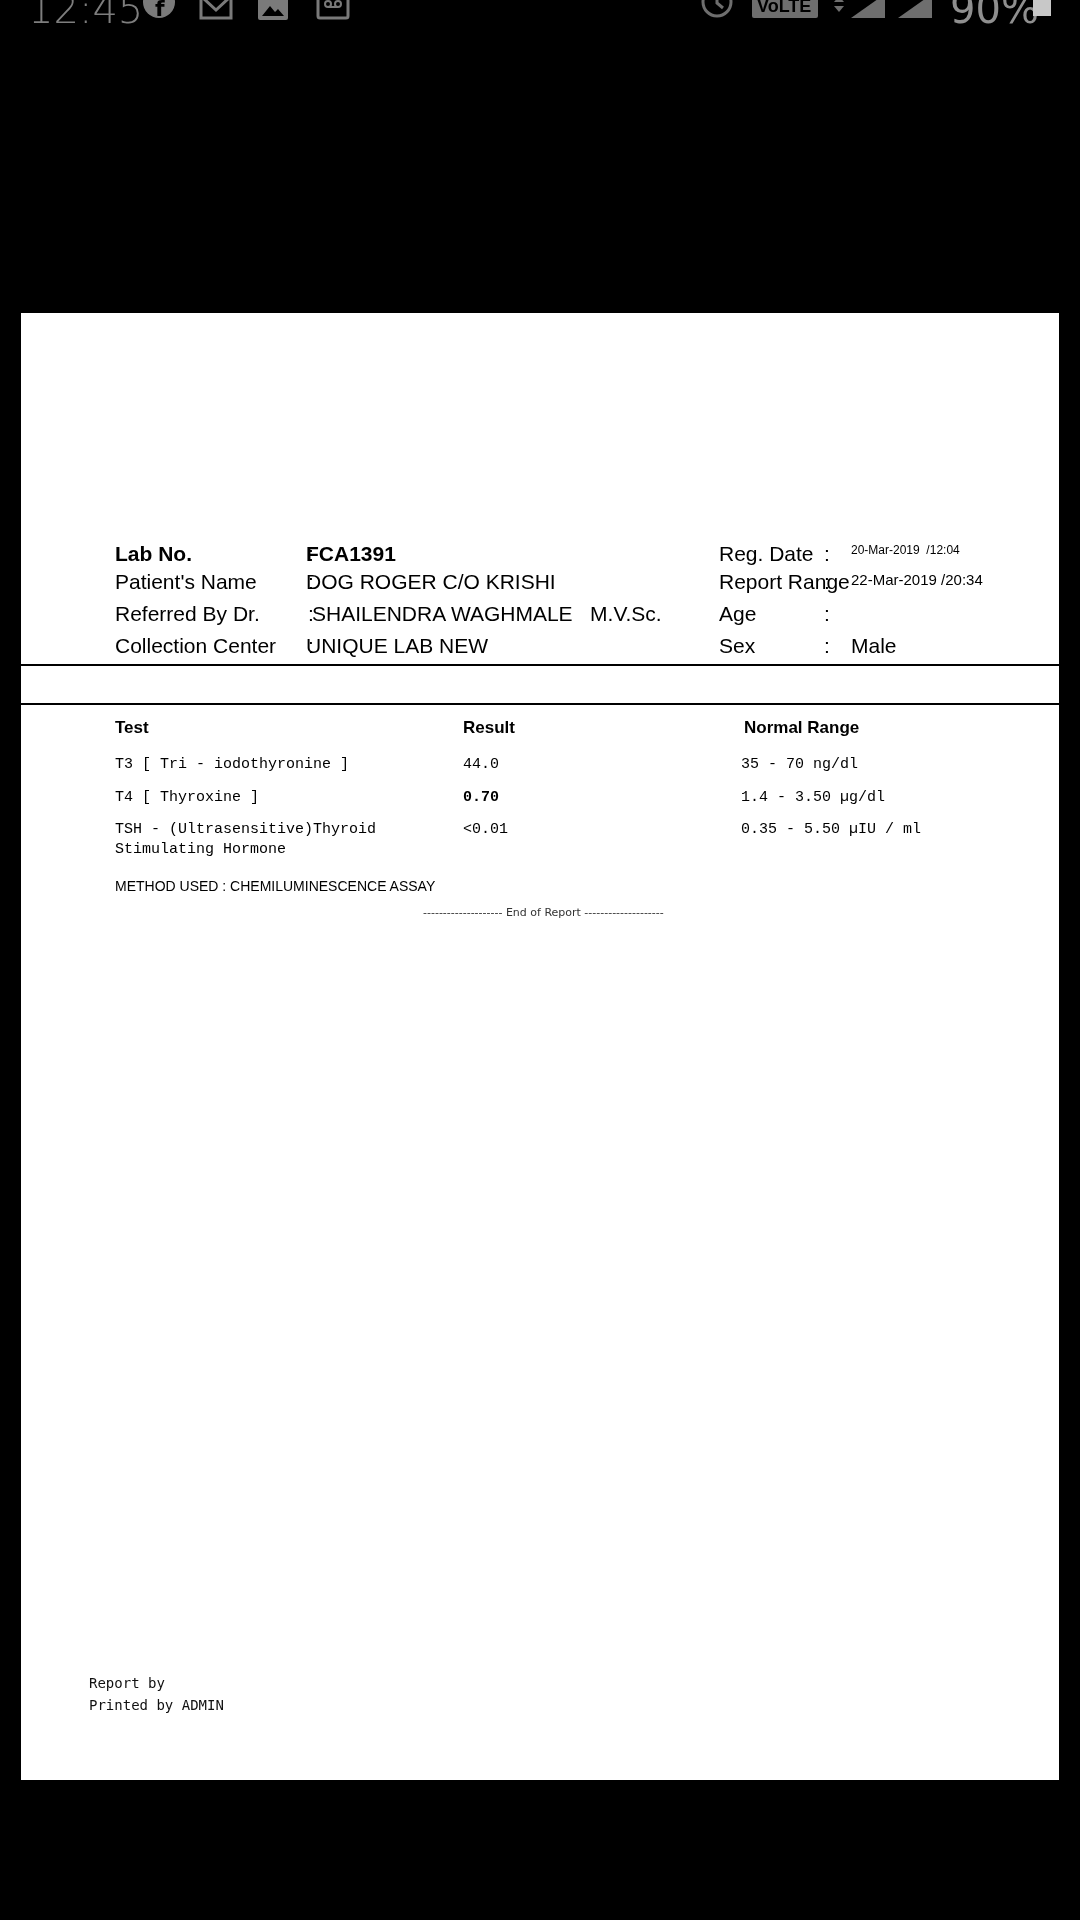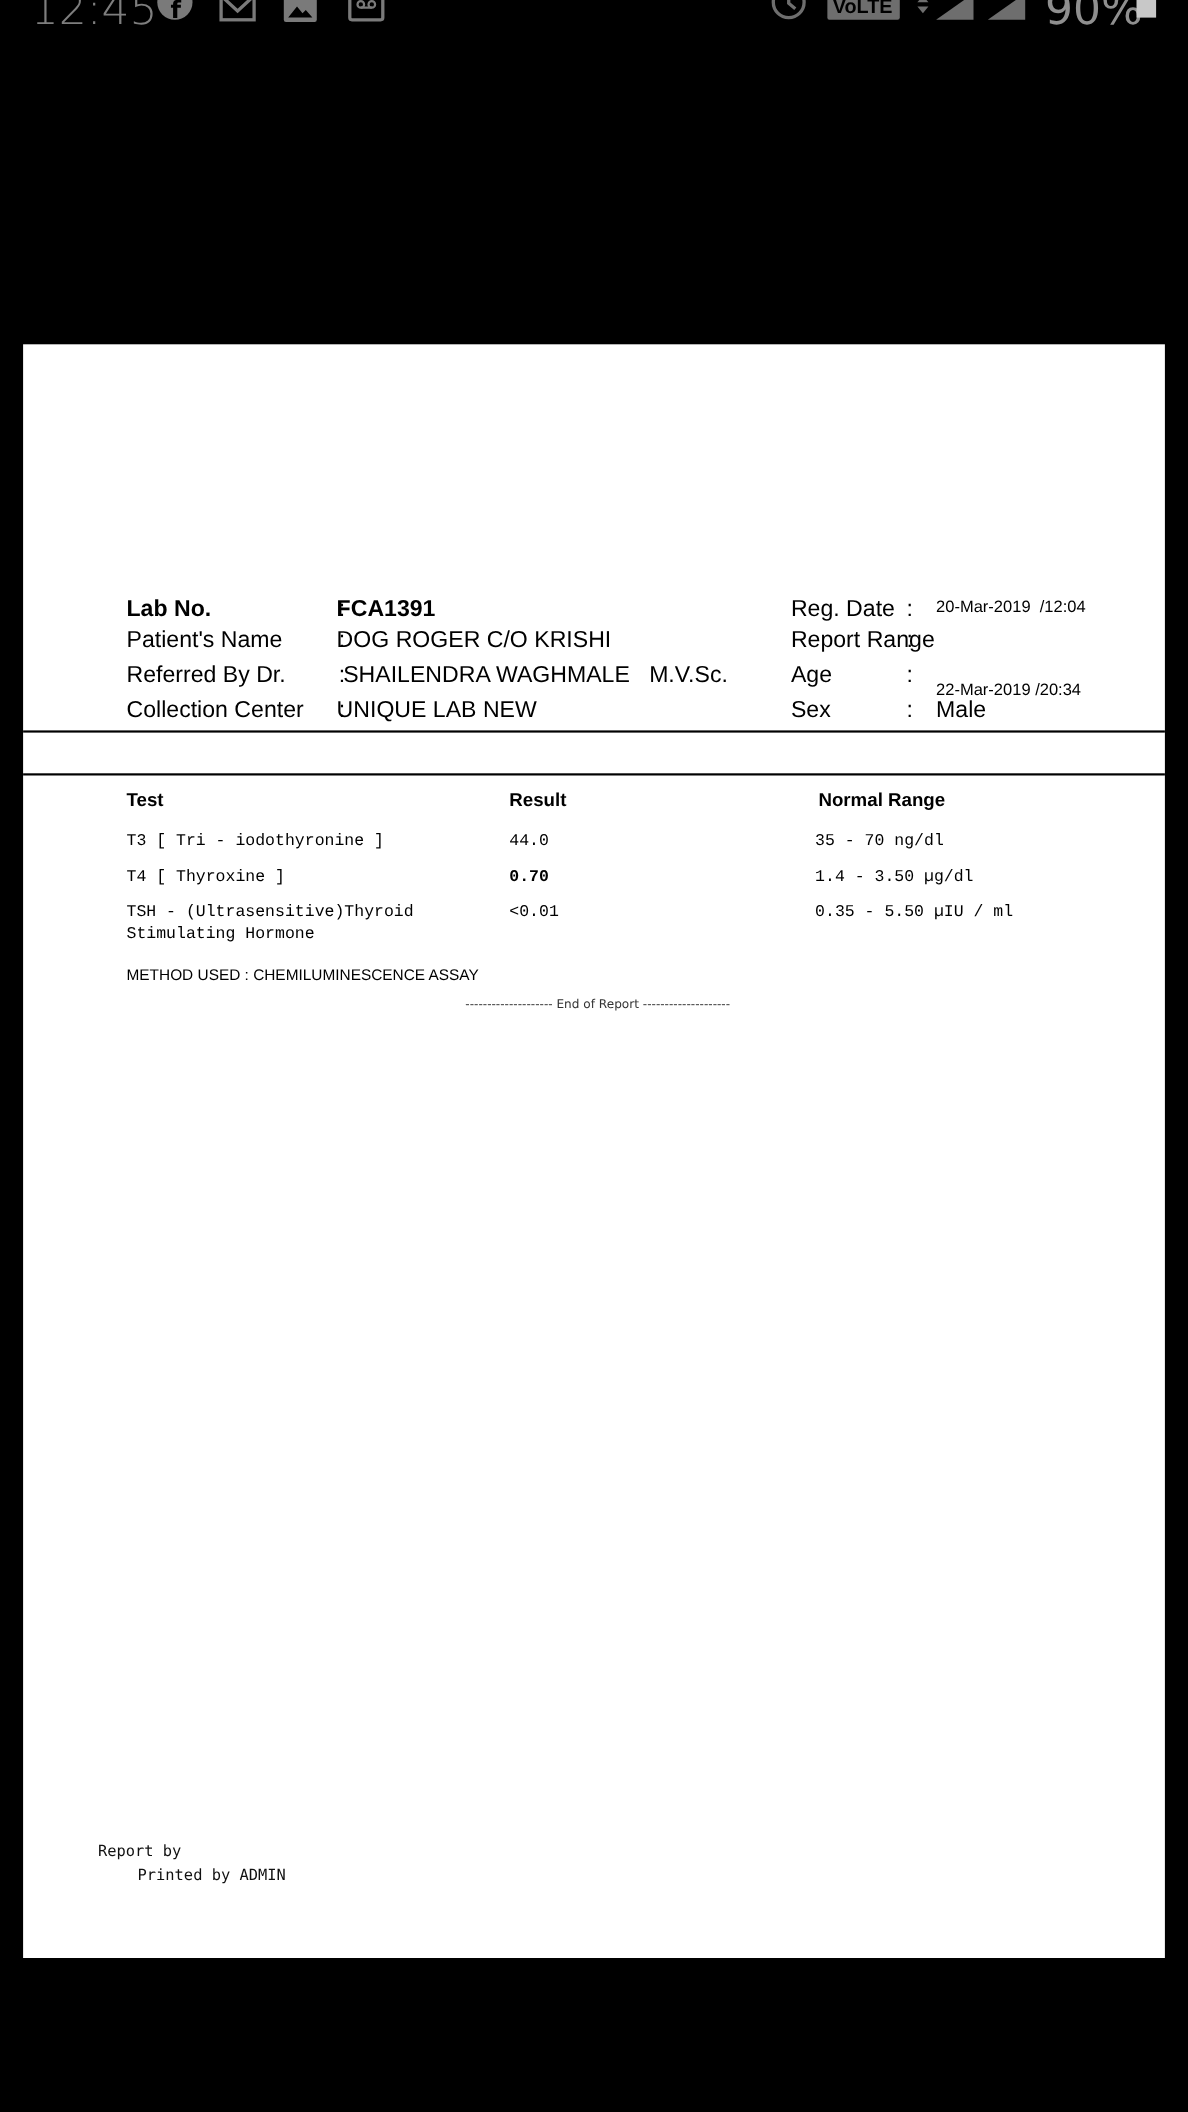--- a/index.html
+++ b/index.html
@@ -212,25 +212,25 @@
     <div class="info-row" style="top:321px; left:94px;">
       <span class="lbl" style="left:0;">Collection Center</span>
       <span class="colon" style="left:193px;">:</span>
     </div>
     <span class="info-row" style="top:321px; left:285px;">UNIQUE LAB NEW</span>
   </div>
 
   <div>
     <span class="info-row" style="top:229px; left:698px;">Reg. Date</span>
     <span class="info-row" style="top:229px; left:803px;">:</span>
-    <span class="info-row" style="top:230px; left:830px; font-size:15px; white-space:pre;">20-Mar-2019  /12:04</span>
+    <span class="info-row" style="top:230px; left:830px; font-size:12px; white-space:pre;">20-Mar-2019  /12:04</span>
 
     <span class="info-row" style="top:257px; left:698px;">Report Range</span>
     <span class="info-row" style="top:257px; left:803px;">:</span>
-    <span class="info-row" style="top:258px; left:830px; font-size:15px;margin-top:48px;">22-Mar-2019 /20:34</span>
+    <span class="info-row" style="top:258px; left:830px; font-size:15px;">22-Mar-2019 /20:34</span>
 
     <span class="info-row" style="top:289px; left:698px;">Age</span>
     <span class="info-row" style="top:289px; left:803px;">:</span>
     <span class="info-row" style="top:289px; left:830px;"></span>
 
     <span class="info-row" style="top:321px; left:698px;">Sex</span>
     <span class="info-row" style="top:321px; left:803px;">:</span>
     <span class="info-row" style="top:321px; left:830px;">Male</span>
   </div>
 
@@ -252,14 +252,14 @@
 
     <span class="td" style="left:94px; top:507px; width:300px;">TSH - (Ultrasensitive)Thyroid Stimulating Hormone</span>
     <span class="td" style="left:442px; top:507px;">&lt;0.01</span>
     <span class="td" style="left:720px; top:507px;">0.35 - 5.50 µIU / ml</span>
   </div>
 
   <div class="method">METHOD USED : CHEMILUMINESCENCE ASSAY</div>
   <div class="end-report">-------------------- End of Report --------------------</div>
 
   <div class="footer-line" style="top:1362px;">Report by</div>
-  <div class="footer-line" style="top:1384px;margin-left:36px;">Printed by ADMIN</div>
+  <div class="footer-line" style="top:1384px;">Printed by ADMIN</div>
 </div>
 
 </body></html>

